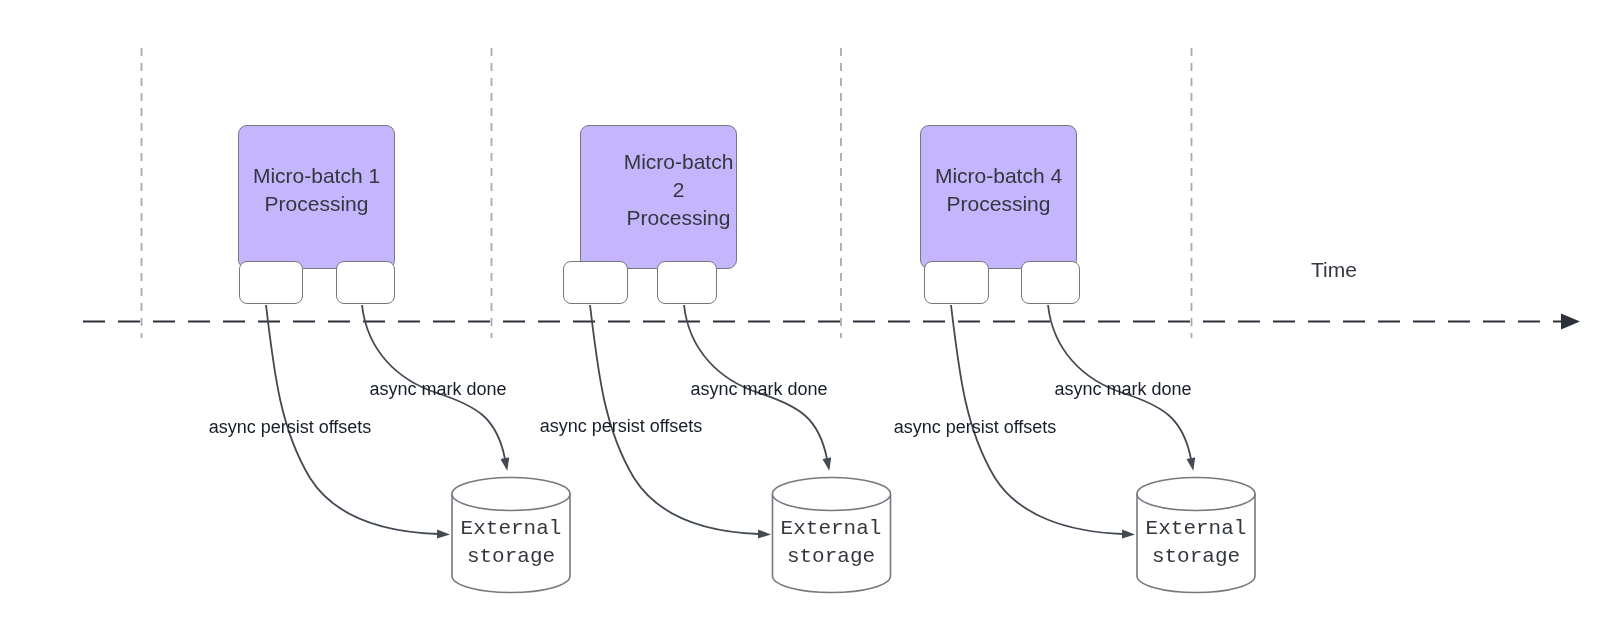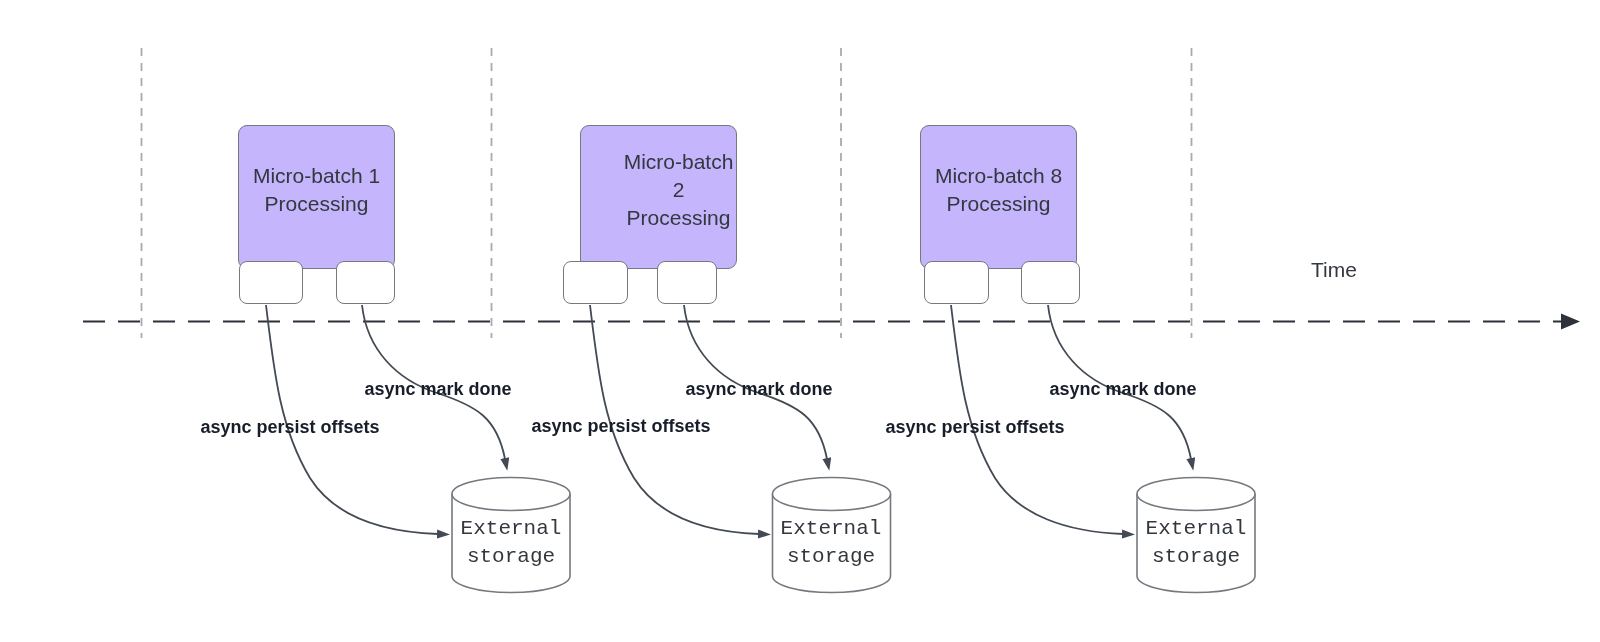--- a/index.html
+++ b/index.html
@@ -31,21 +31,21 @@
     font-size:21px;line-height:28px;color:var(--shape-text,#33383e);
   }
   .smallbox{
     position:absolute;box-sizing:border-box;
     height:43px;top:261px;
     background:#fff;border:1.6px solid var(--shape-stroke,#75797f);
     border-radius:8px;
   }
   .edge-label{
     position:absolute;transform:translate(-50%,-50%);
-    font-size:18px;font-weight:bold;white-space:nowrap;
+    font-size:18px;font-weight:normal;white-space:nowrap;
     color:var(--label-text,#171d29);
     text-align:right;
   }
   .cyl-label{
     position:absolute;transform:translate(-50%,-50%);
     text-align:center;white-space:pre-line;
     font-size:21px;line-height:28px;color:var(--shape-text,#3a3e44);font-family:Liberation Mono, monospace;
   }
   .time-label{
     position:absolute;transform:translate(-50%,-50%);
@@ -106,21 +106,21 @@
 
   <div class="bigbox" style="left:580px;padding-left:40px;">Micro-batch 2
 Processing</div>
   <div class="smallbox" style="left:563px;width:65px;"></div>
   <div class="smallbox" style="left:657px;width:60px;"></div>
   <div class="edge-label" style="left:621px;top:426px;">async persist offsets</div>
   <div class="edge-label" style="left:759px;top:389px;">async mark done</div>
   <div class="cyl-label" style="left:831px;top:543px;">External
 storage</div>
 
-  <div class="bigbox" style="left:920px;">Micro-batch 8
+  <div class="bigbox" style="left:920px;">Micro-batch 4
 Processing</div>
   <div class="smallbox" style="left:924px;width:65px;"></div>
   <div class="smallbox" style="left:1021px;width:59px;"></div>
   <div class="edge-label" style="left:975px;top:427px;">async persist offsets</div>
   <div class="edge-label" style="left:1123px;top:389px;">async mark done</div>
   <div class="cyl-label" style="left:1196px;top:543px;">External
 storage</div>
 
   <div class="time-label" style="left:1334px;top:270px;">Time</div>
 

